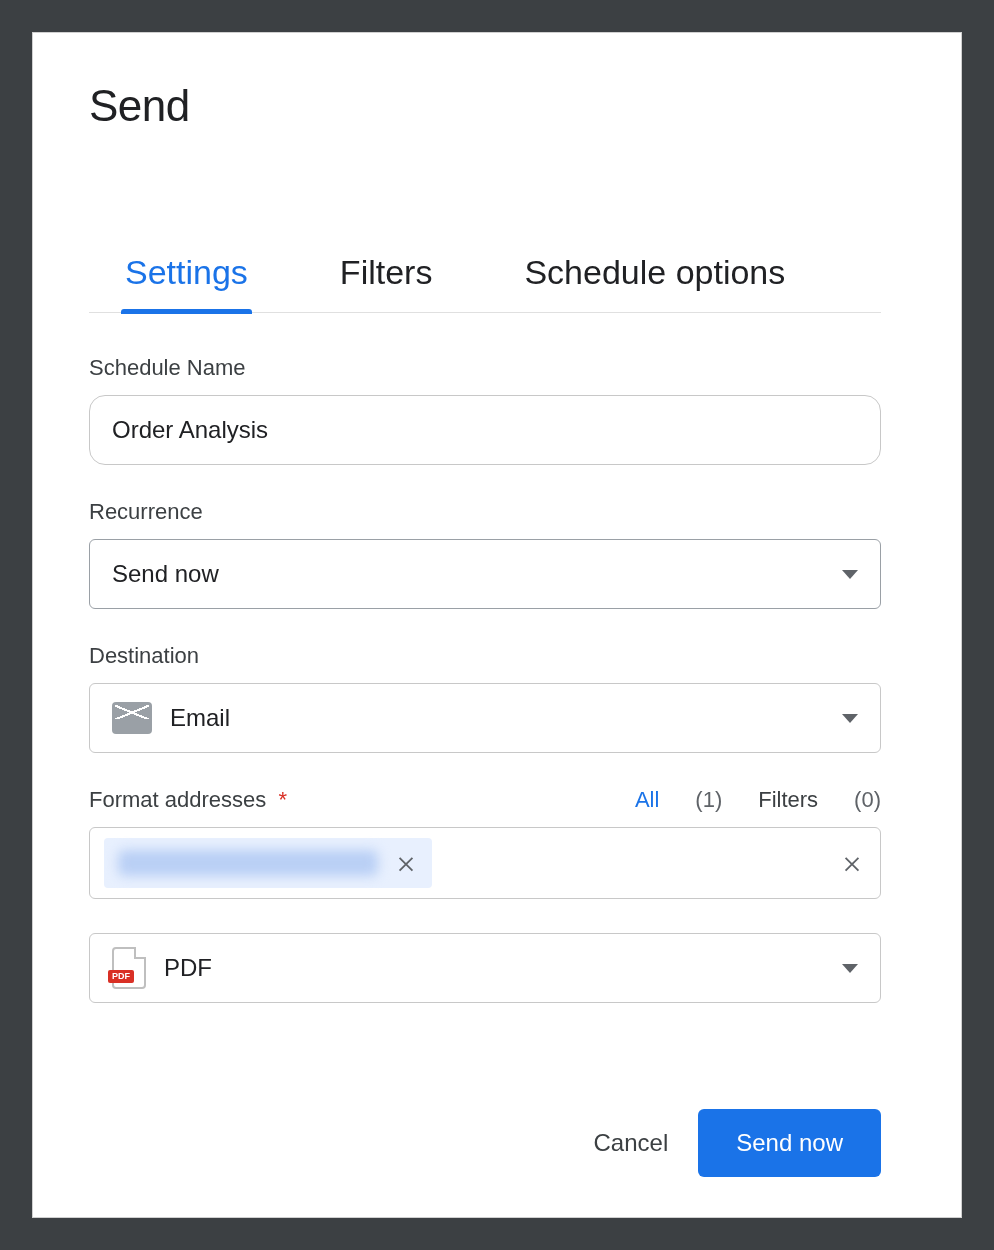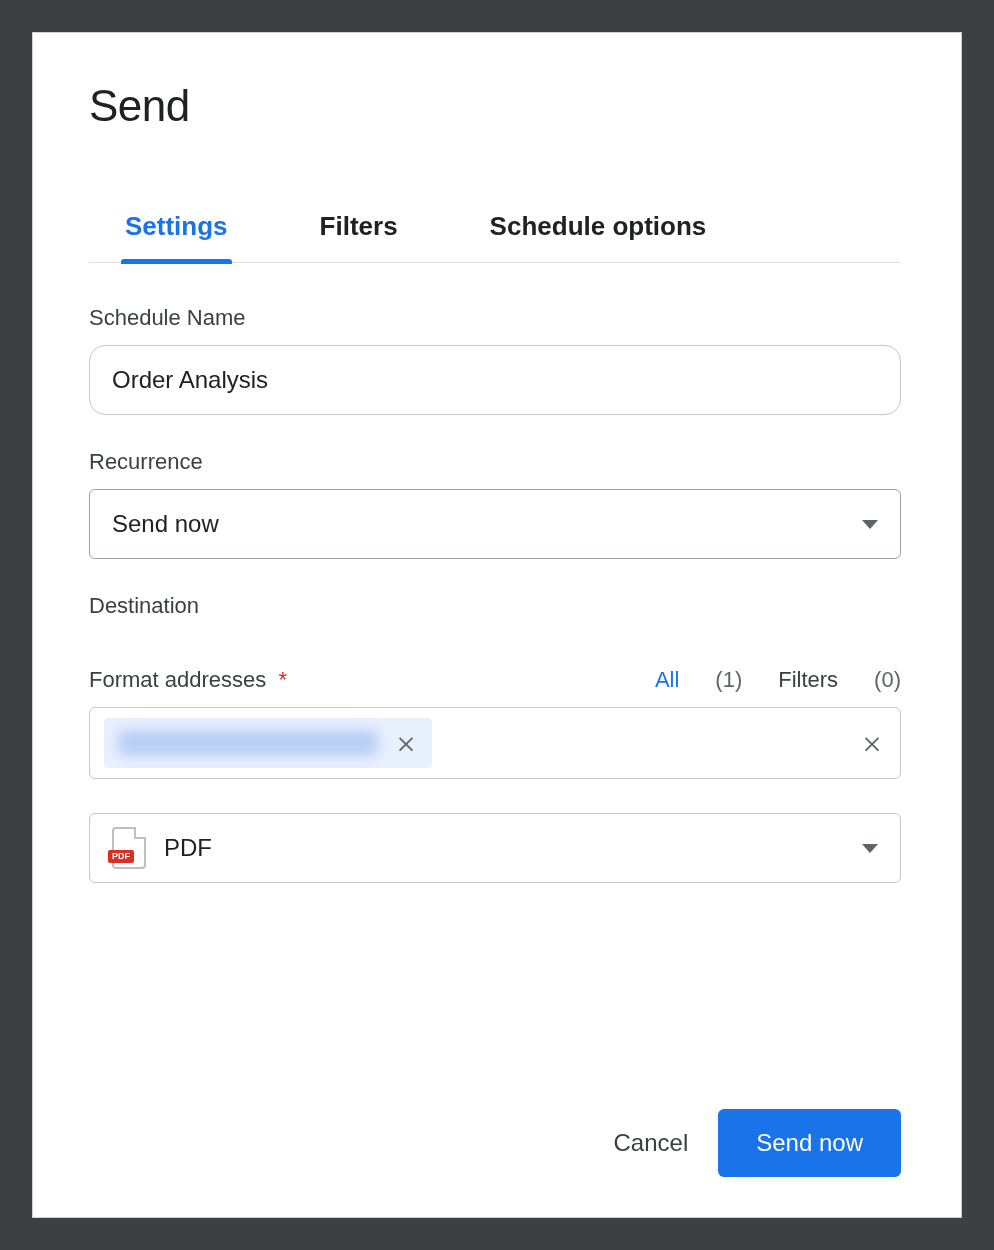--- a/index.html
+++ b/index.html
@@ -9,45 +9,46 @@
     font-family: "Google Sans", "Helvetica Neue", Arial, sans-serif;
     width: 994px;
     height: 1250px;
     padding: 32px;
   }
   .dialog {
     background: #fff;
     width: 100%;
     height: 100%;
     border: 1px solid #d0d0d0;
-    padding: 48px 60px 40px 56px;
+    padding: 48px 80px 40px 56px;
     display: flex;
     flex-direction: column;
   }
   .dialog-title {
     font-size: 44px;
     font-weight: 500;
     color: #202124;
     margin: 0 0 80px 0;
     letter-spacing: -0.5px;
   }
   .tabs {
     display: flex;
     gap: 56px;
     border-bottom: 1px solid #e0e0e0;
     margin-bottom: 42px;
   }
   .tab {
-    font-size: 26px;
-    font-weight: 700;
+    font-size: 34px;
+    font-weight: 400;
     color: #202124;
     padding: 0 4px 20px 4px;
     cursor: pointer;
     position: relative;
     margin-left: 28px;
+    margin-top: 42px;
   }
   .tab:first-child { margin-left: 32px; }
   .tab.active {
     color: #1a73e8;
   }
   .tab.active::after {
     content: "";
     position: absolute;
     left: 0;
     right: 0;
@@ -242,20 +243,27 @@
       <div class="select-left">
         <span>Send now</span>
       </div>
       <div class="caret"></div>
     </div>
   </div>
 
   <div class="field-group">
     <div class="field-label">
       <span>Destination</span>
+    </div>
+    <div class="select-box light-border">
+      <div class="select-left">
+        <span class="email-icon"></span>
+        <span>Email</span>
+      </div>
+      <div class="caret"></div>
     </div>
   </div>
 
   <div class="field-group">
     <div class="field-label">
       <span>
         <span>Format addresses</span>
         <span class="req">*</span>
       </span>
       <span class="chips-row">

